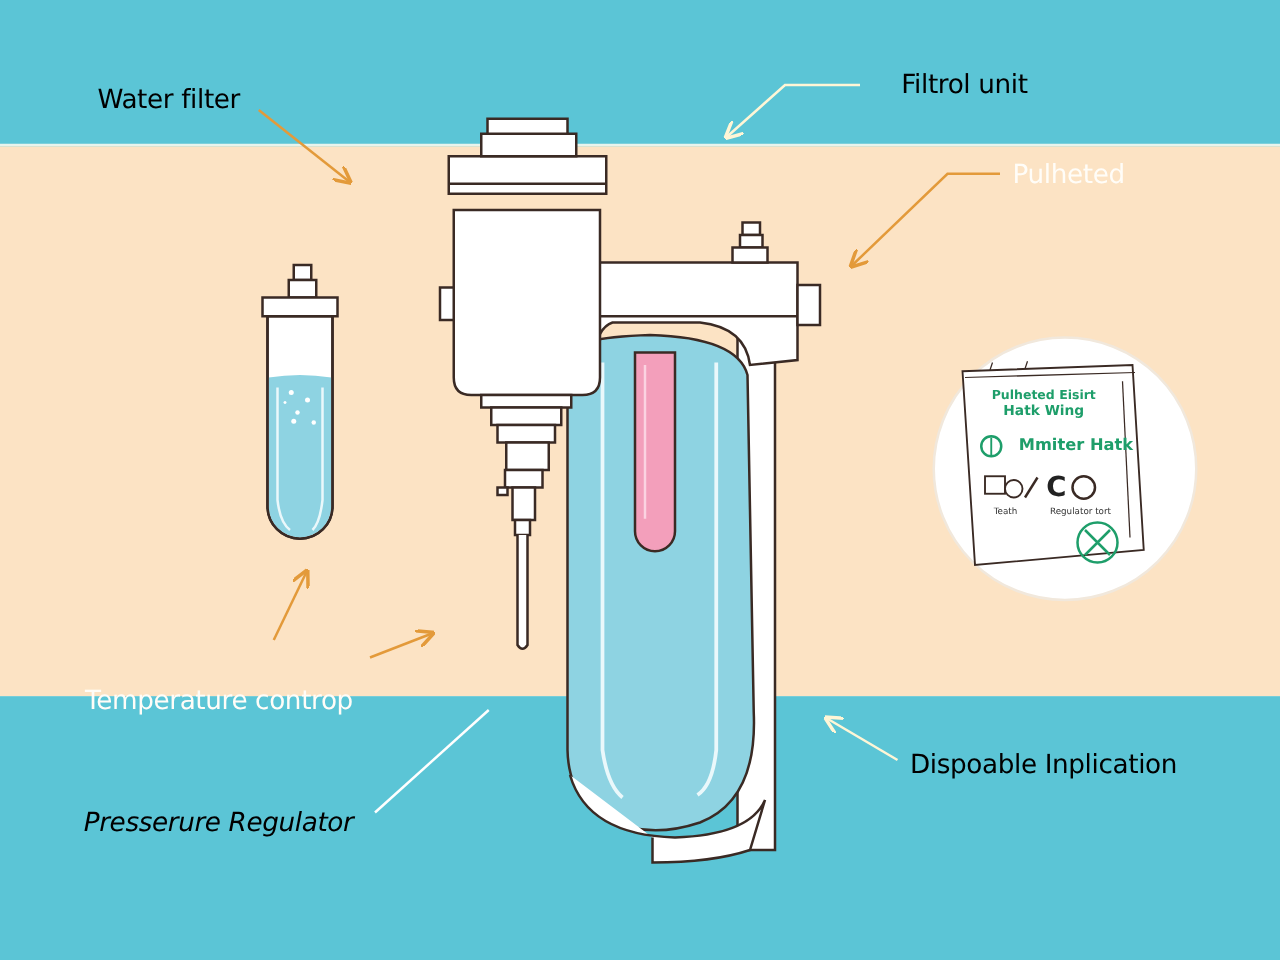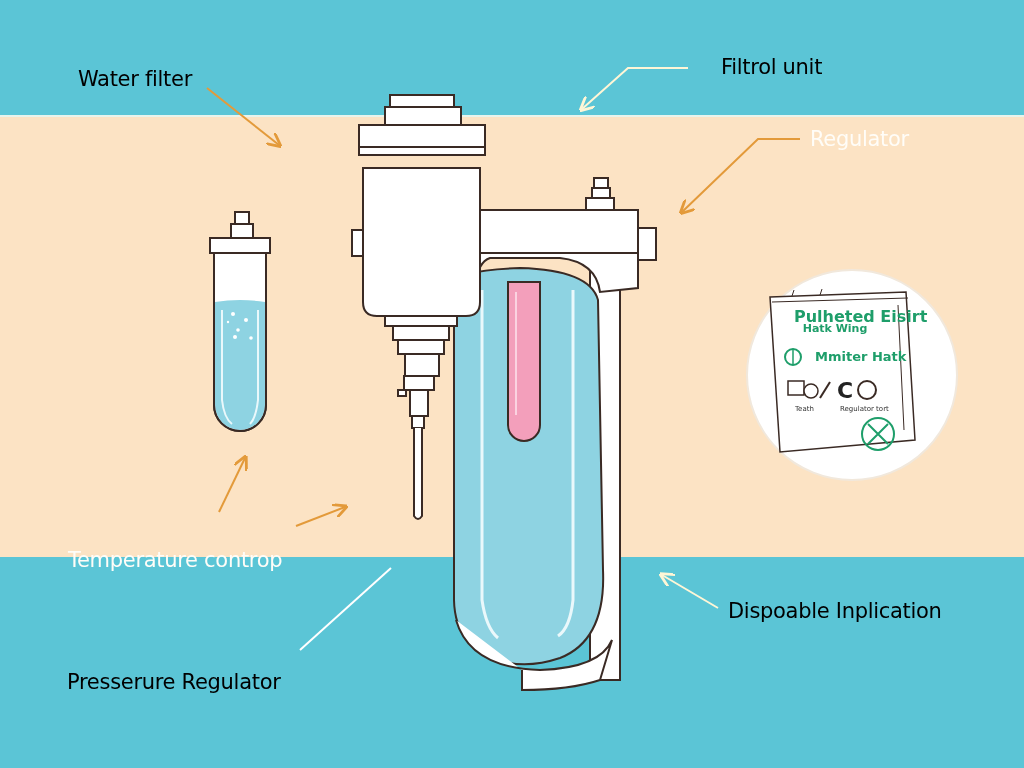--- a/index.html
+++ b/index.html
@@ -112,23 +112,23 @@
     <circle cx="811" cy="391" r="7" fill="#FFFFFF" stroke="#3A2A24" stroke-width="1.5"></circle>
     <path d="M820 398 L830 382" stroke="#3A2A24" stroke-width="2"></path>
     <circle cx="867" cy="390" r="9" fill="none" stroke="#3A2A24" stroke-width="2"></circle>
     <circle cx="878" cy="434" r="16" fill="none" stroke="#1E9E6A" stroke-width="2"></circle>
     <path d="M868 424 L888 444 M888 424 L868 444" stroke="#1E9E6A" stroke-width="2"></path>
   </g>
 </svg>
 
 <div class="label" style="left:78px; top:67px;">Water filter</div>
 <div class="label" style="left:721px; top:55px;">Filtrol unit</div>
-<div class="label on-cream" style="left:810px; top:127px;">Regulator</div>
+<div class="label on-cream" style="left:810px; top:127px;">Pulheted</div>
 <div class="label on-cream" style="left:68px; top:548px;">Temperature controp</div>
-<div class="label" style="left:67px; top:670px;">Presserure Regulator</div>
+<div class="label" style="left:67px; top:646px;font-style:italic;">Presserure Regulator</div>
 <div class="label" style="left:728px; top:599px;">Dispoable Inplication</div>
 
-<div class="badge-text" style="left:770px; top:311px; width:130px; font-size:16px; line-height:12px;padding-left:24px;">Pulheted Eisirt</div>
+<div class="badge-text" style="left:770px; top:311px; width:130px; font-size:10px; line-height:12px;">Pulheted Eisirt</div>
 <div class="badge-text" style="left:770px; top:323px; width:130px; font-size:11px; line-height:12px;">Hatk Wing</div>
 <div class="badge-text" style="left:815px; top:349px; font-size:13px;">Mmiter Hatk</div>
 <div class="badge-text" style="left:837px; top:378px; font-size:22px; color:#222;">C</div>
 <div class="tiny" style="left:795px; top:405px;">Teath</div>
 <div class="tiny" style="left:840px; top:405px;">Regulator tort</div>
 
 </body></html>

